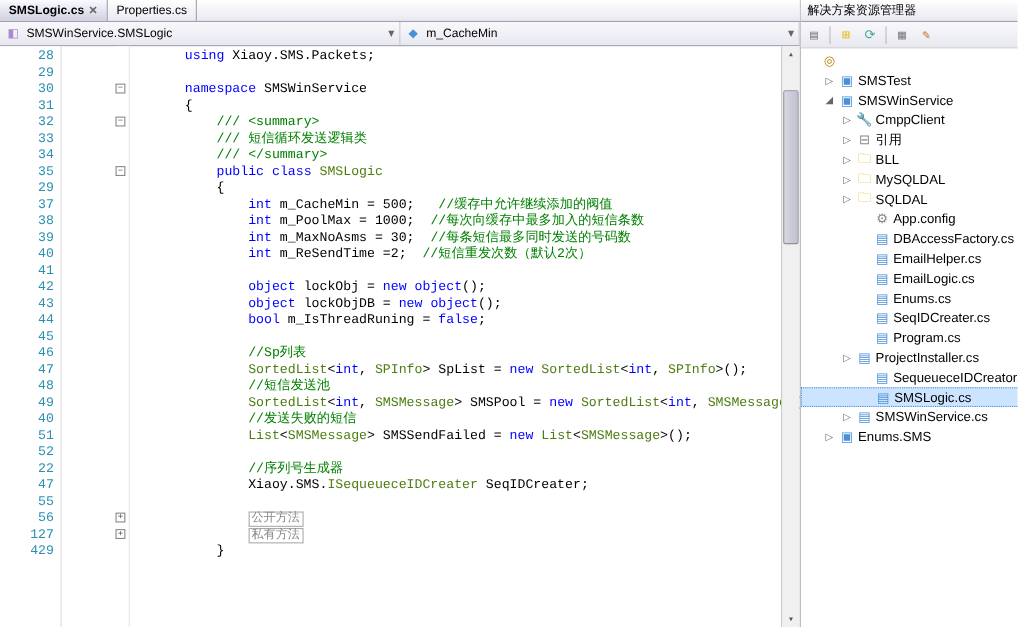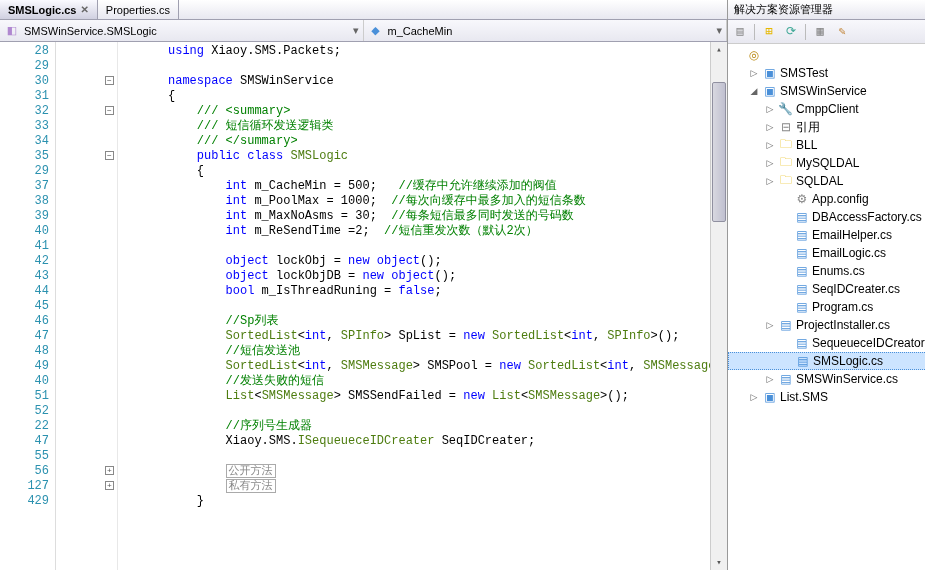--- a/index.html
+++ b/index.html
@@ -232,16 +232,16 @@
         <span>SMSLogic.cs</span>
       </div>
       <div class="tnode" style="padding-left: 36px;">
         <span class="expander">▷</span>
         <span class="ticon i-cs">▤</span>
         <span>SMSWinService.cs</span>
       </div>
       <div class="tnode" style="padding-left: 20px;">
         <span class="expander">▷</span>
         <span class="ticon i-csproj">▣</span>
-        <span>List.SMS</span>
+        <span>Enums.SMS</span>
       </div>
     </div>
 </div>
 
 </body></html>

